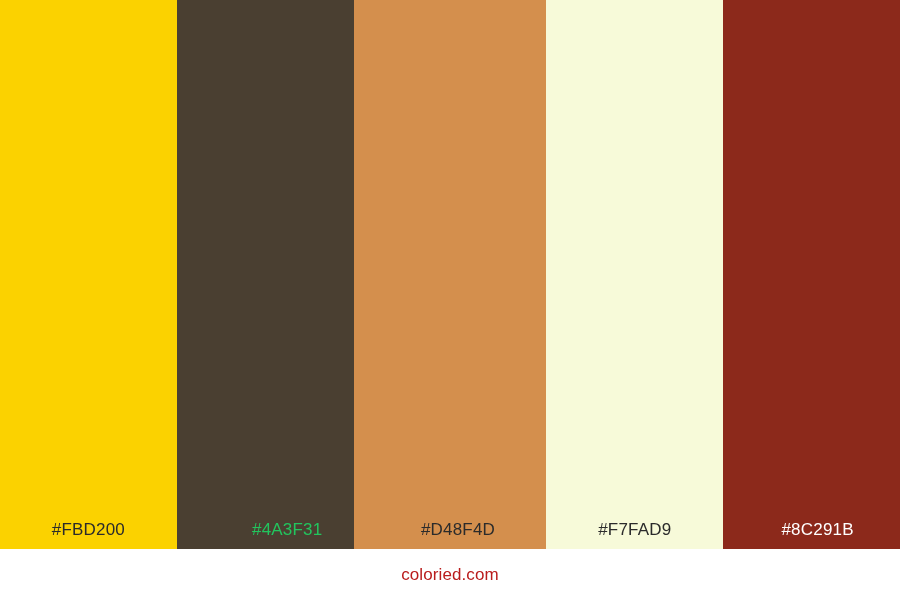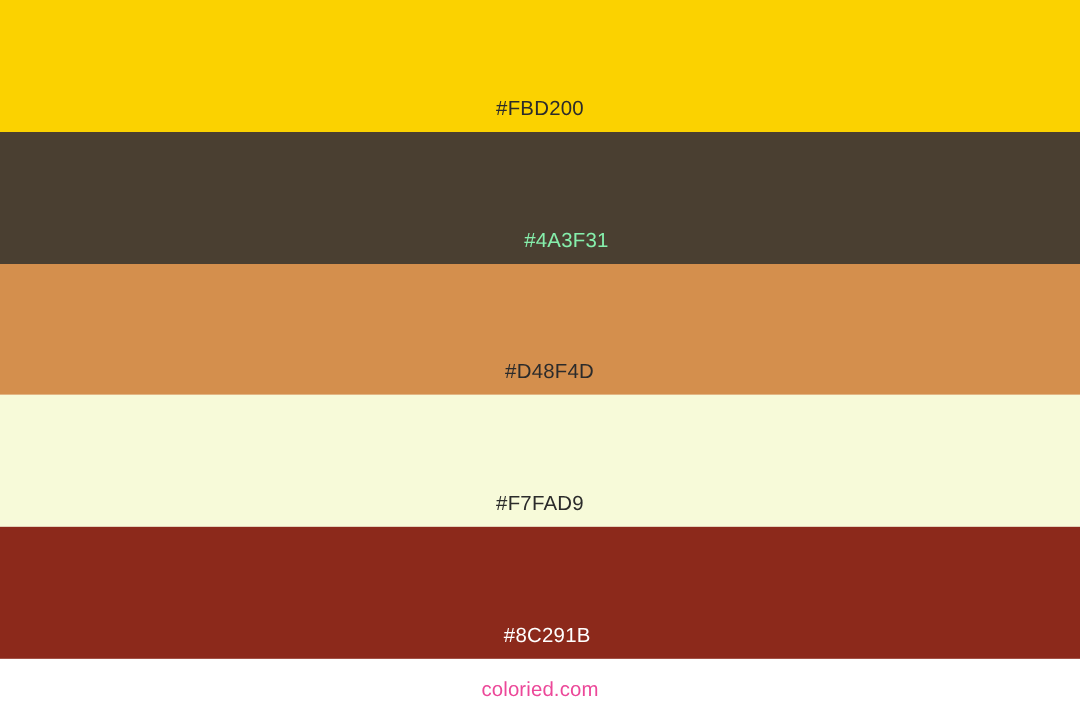--- a/index.html
+++ b/index.html
@@ -18,21 +18,20 @@
     width: 900px;
     height: 600px;
     display: flex;
     flex-direction: column;
     background: #ffffff;
   }
   #swatch-strip {
     width: 900px;
     height: 549px;
     display: flex;
-    flex-direction: column;
   }
   .swatch {
     flex: 1 1 0;
     height: 549px;
     position: relative;
     display: flex;
     align-items: flex-end;
     justify-content: center;
   }
   .swatch-label {
@@ -51,37 +50,37 @@
     height: 51px;
     background: #ffffff;
     display: flex;
     align-items: center;
     justify-content: center;
   }
   #site-credit {
     font-family: "Liberation Sans", sans-serif;
     font-size: 17px;
     line-height: 17px;
-    color: #ec4899;
+    color: #b91c1c;
     letter-spacing: 0.1px;
   }
 </style>
 </head>
 <body>
 
 <div id="palette-page">
 
   <div id="swatch-strip">
 
     <div class="swatch" style="background-color: rgb(251, 210, 0);">
       <span class="swatch-label" style="color: rgb(43, 43, 43);">#FBD200</span>
     </div>
 
     <div class="swatch" style="background-color: rgb(74, 63, 49);">
-      <span class="swatch-label" style="color: #86efac; padding-left: 44px;">#4A3F31</span>
+      <span class="swatch-label" style="color: #22c55e; padding-left: 44px;">#4A3F31</span>
     </div>
 
     <div class="swatch" style="background-color: rgb(212, 143, 77); padding-left: 16px;">
       <span class="swatch-label" style="color: rgb(43, 43, 43);">#D48F4D</span>
     </div>
 
     <div class="swatch" style="background-color: rgb(247, 250, 217);">
       <span class="swatch-label" style="color: rgb(43, 43, 43);">#F7FAD9</span>
     </div>
 

